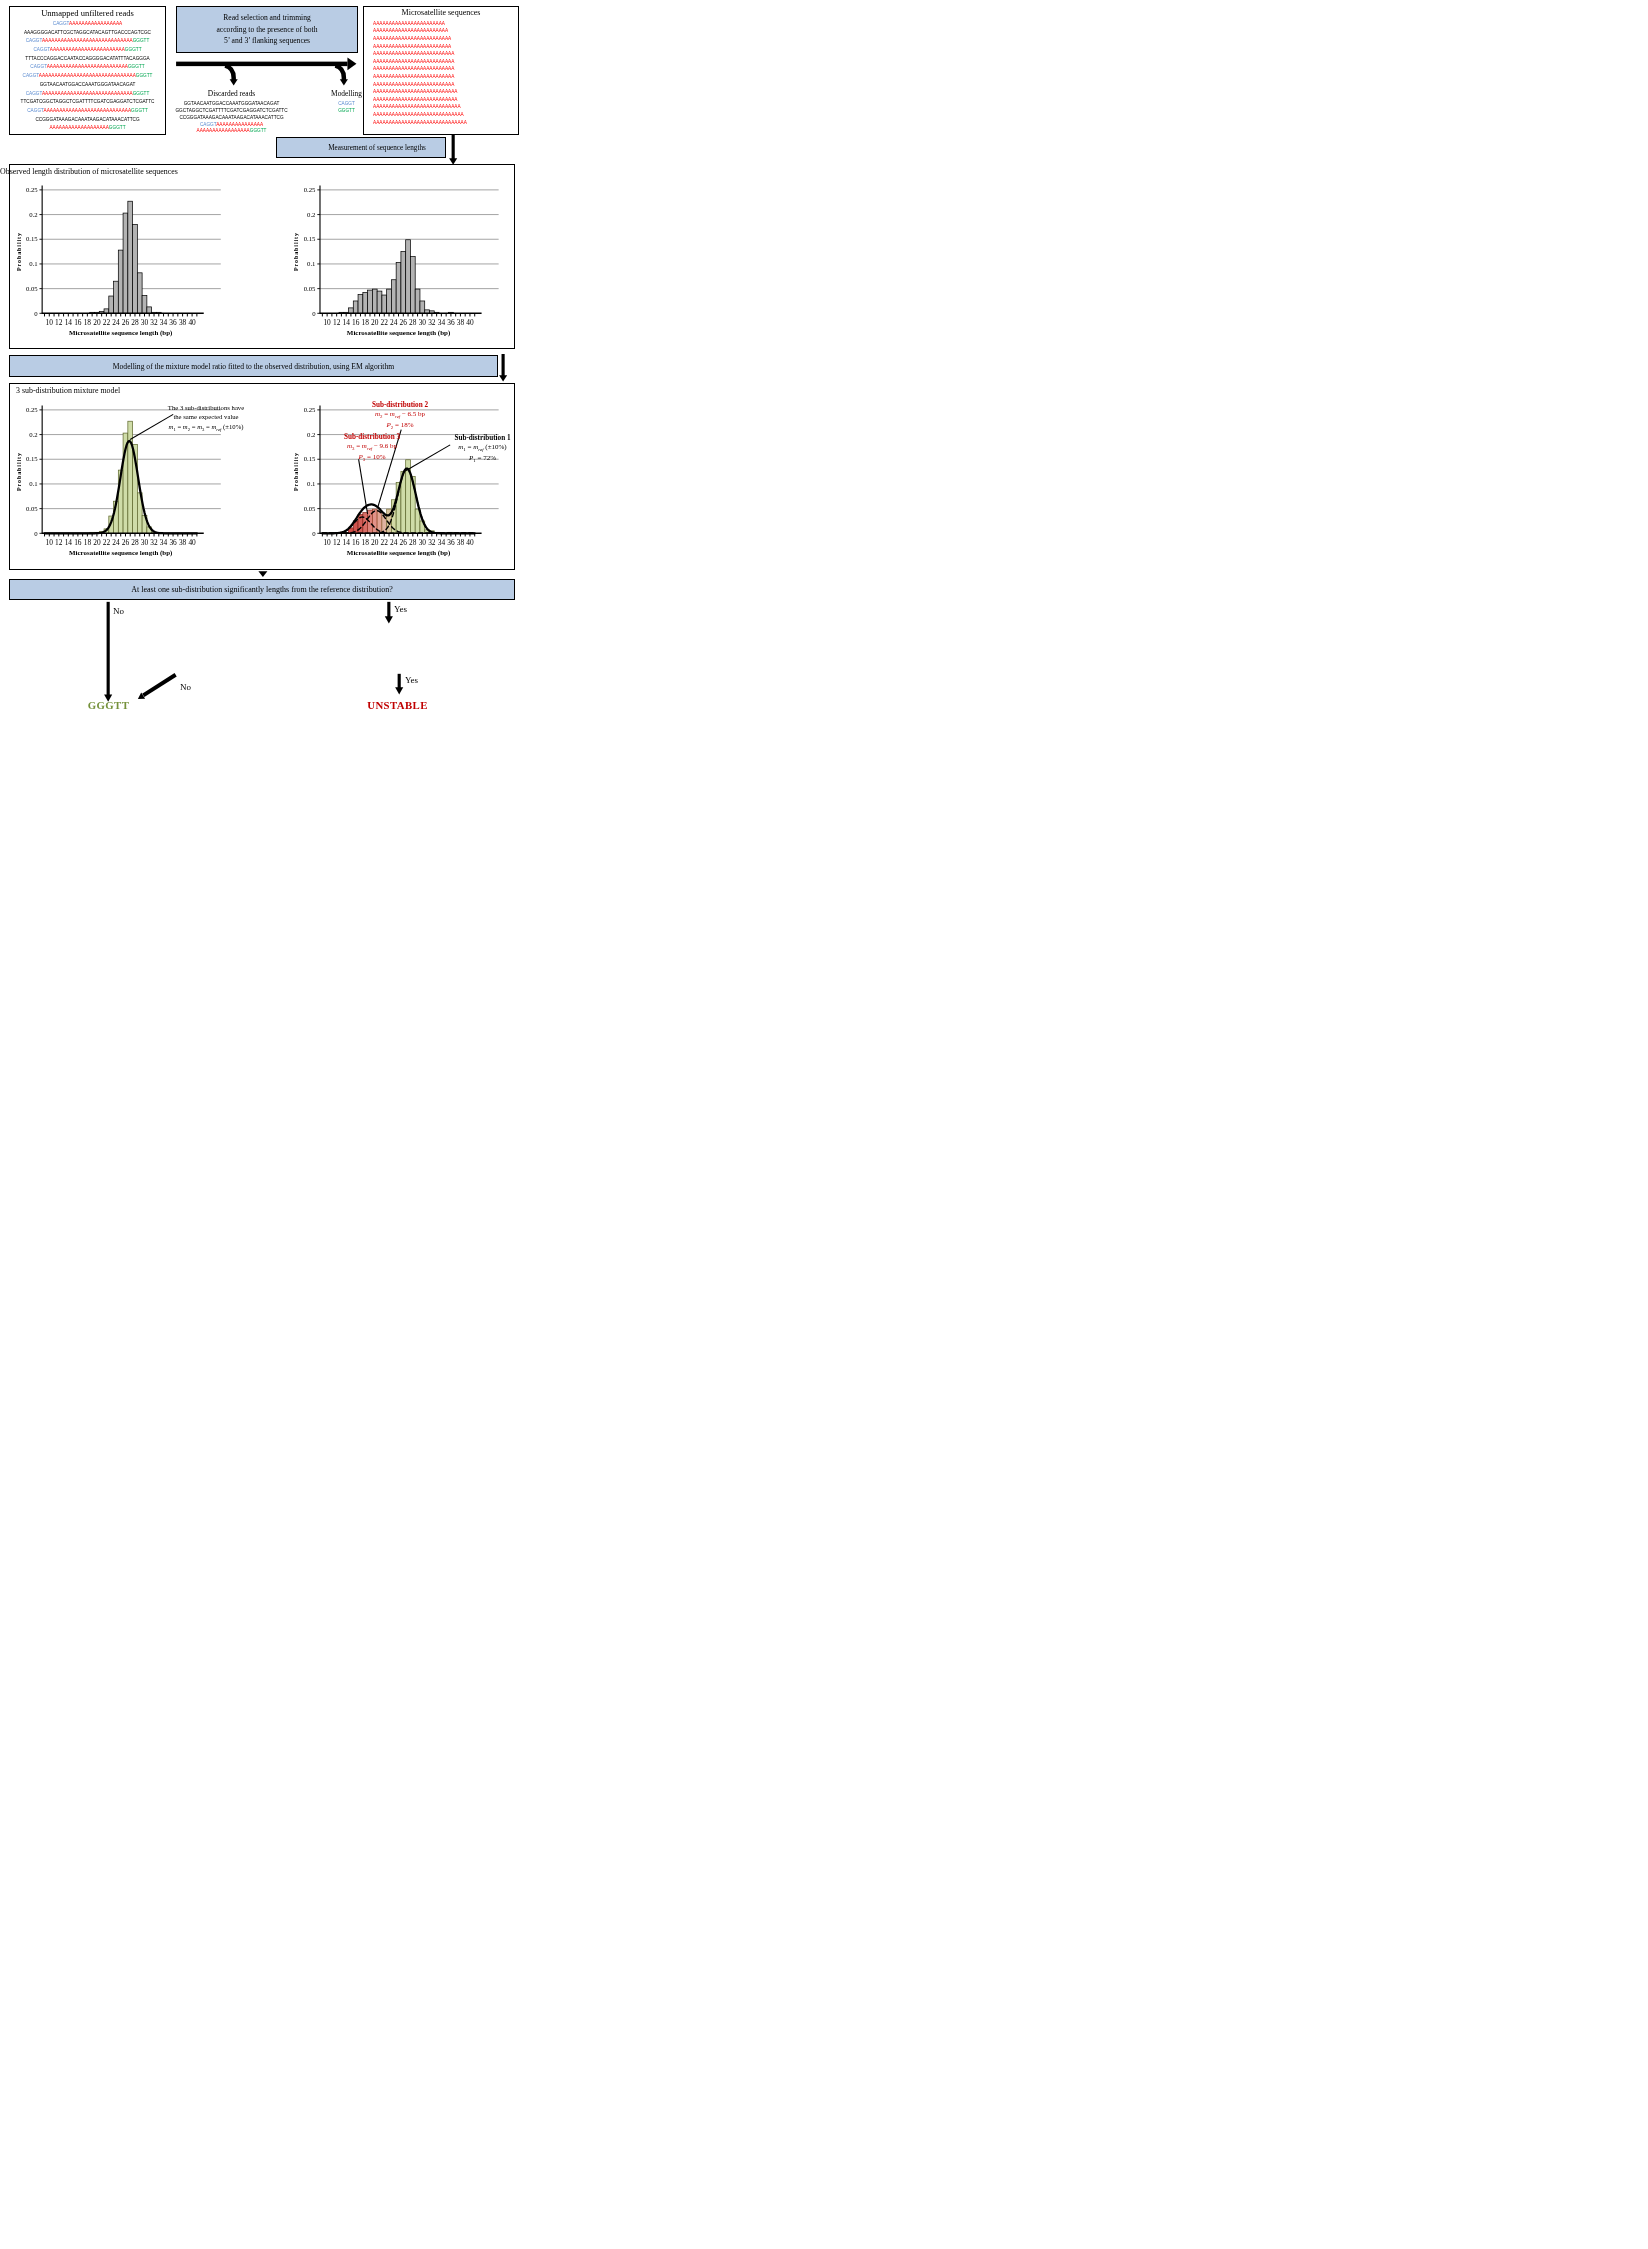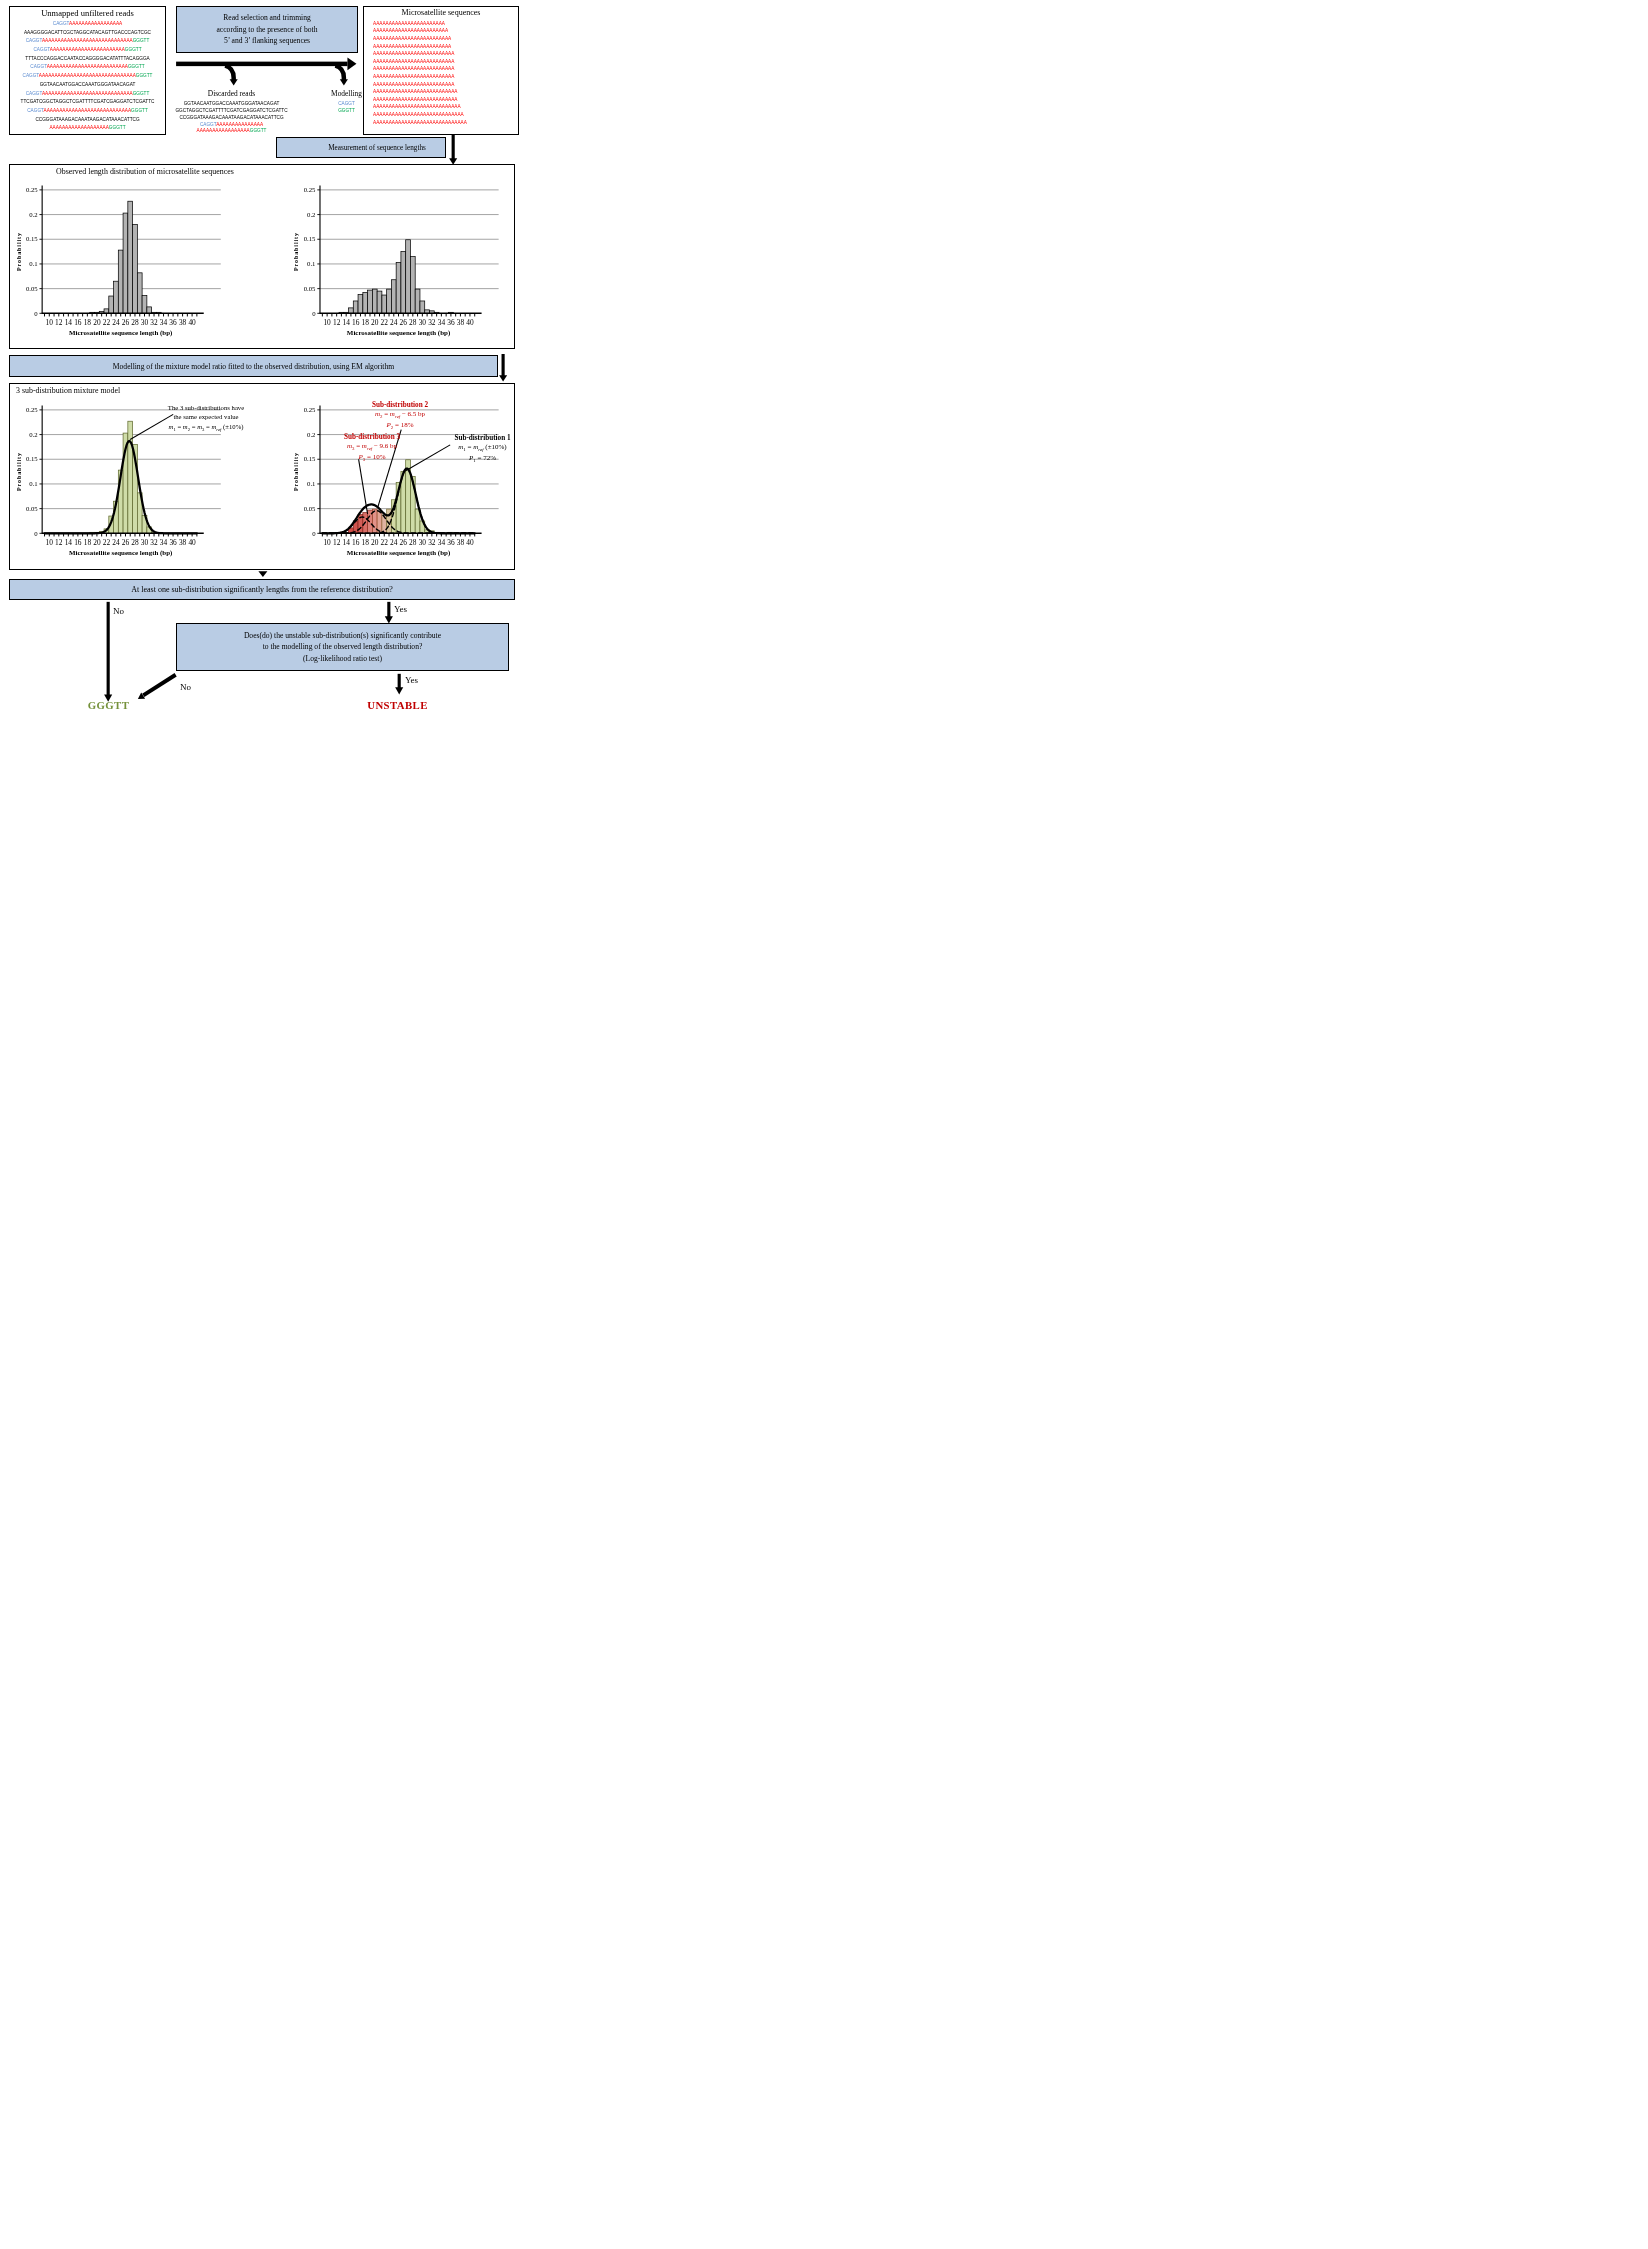--- a/index.html
+++ b/index.html
@@ -102,21 +102,21 @@
         <div class="tline"><span class="seg-cb">CAGGT</span></div>
         <div class="tline"><span class="seg-cg">GGGTT</span></div>
       </div>
   </div>
 
   <div class="bluebox" style="left:276px;top:137px;width:170px;height:21px;font-size:7.2px;padding-left:32px;">
     <div>Measurement of sequence lengths</div>
   </div>
 
   <div class="box" style="left:9px;top:164px;width:506px;height:185px;"></div>
-  <div class="sectiontitle" style="left:32px;top:167px;padding-left:24px;">Observed length distribution of microsatellite sequences</div>
+  <div class="sectiontitle" style="left:0;top:167px;">Observed length distribution of microsatellite sequences</div>
   <div class="chart" id="chartA" style="left:13.5px;top:180px;width:252px;height:164px;"><svg width="252" height="158" viewBox="0 0 560 352">
         <line x1="62" y1="242" x2="460" y2="242" stroke="#999999" stroke-width="2"></line>
         <line x1="62" y1="187" x2="460" y2="187" stroke="#999999" stroke-width="2"></line>
         <line x1="62" y1="132" x2="460" y2="132" stroke="#999999" stroke-width="2"></line>
         <line x1="62" y1="77" x2="460" y2="77" stroke="#999999" stroke-width="2"></line>
         <line x1="62" y1="22" x2="460" y2="22" stroke="#999999" stroke-width="2"></line>
         <line x1="56" y1="297" x2="62" y2="297" stroke="#000" stroke-width="2"></line>
         <text x="52" y="302" text-anchor="end" font-size="15">0</text>
         <line x1="56" y1="242" x2="62" y2="242" stroke="#000" stroke-width="2"></line>
         <text x="52" y="247" text-anchor="end" font-size="15">0.05</text>
@@ -519,27 +519,20 @@
     </div>
   </div>
 
   <div class="bluebox" style="left:9px;top:579px;width:506px;height:21px;font-size:8px;border-width:1.8px 1.3px;">
     <div>At least one sub-distribution significantly lengths from the reference distribution?</div>
   </div>
 
   <div class="flowlabel" style="left:113px;top:606px;">No</div>
   <div class="flowlabel" style="left:394px;top:604px;">Yes</div>
 
-  <div class="bluebox" style="left:176px;top:623px;width:333px;height:48px;font-size:7.6px;line-height:11.2px;border-width:1.8px 1.3px;">
-    <div>
-        <div class="tline"><span>Does(do) the unstable sub-distribution(s) significantly contribute</span></div>
-        <div class="tline"><span>to the modelling of the observed length distribution?</span></div>
-        <div class="tline"><span>(Log-likelihood ratio test)</span></div>
-      </div>
-  </div>
 
   <div class="flowlabel" style="left:180px;top:682px;">No</div>
   <div class="flowlabel" style="left:405px;top:675px;">Yes</div>
 
   <div class="result" style="left:76px;top:699px;width:65px;color:#76923c;">GGGTT</div>
   <div class="result" style="left:358px;top:699px;width:79px;color:#c00000;">UNSTABLE</div>
 
   <svg id="connectors" width="524" height="717" viewBox="0 0 1164 1594">
 
     <g>

